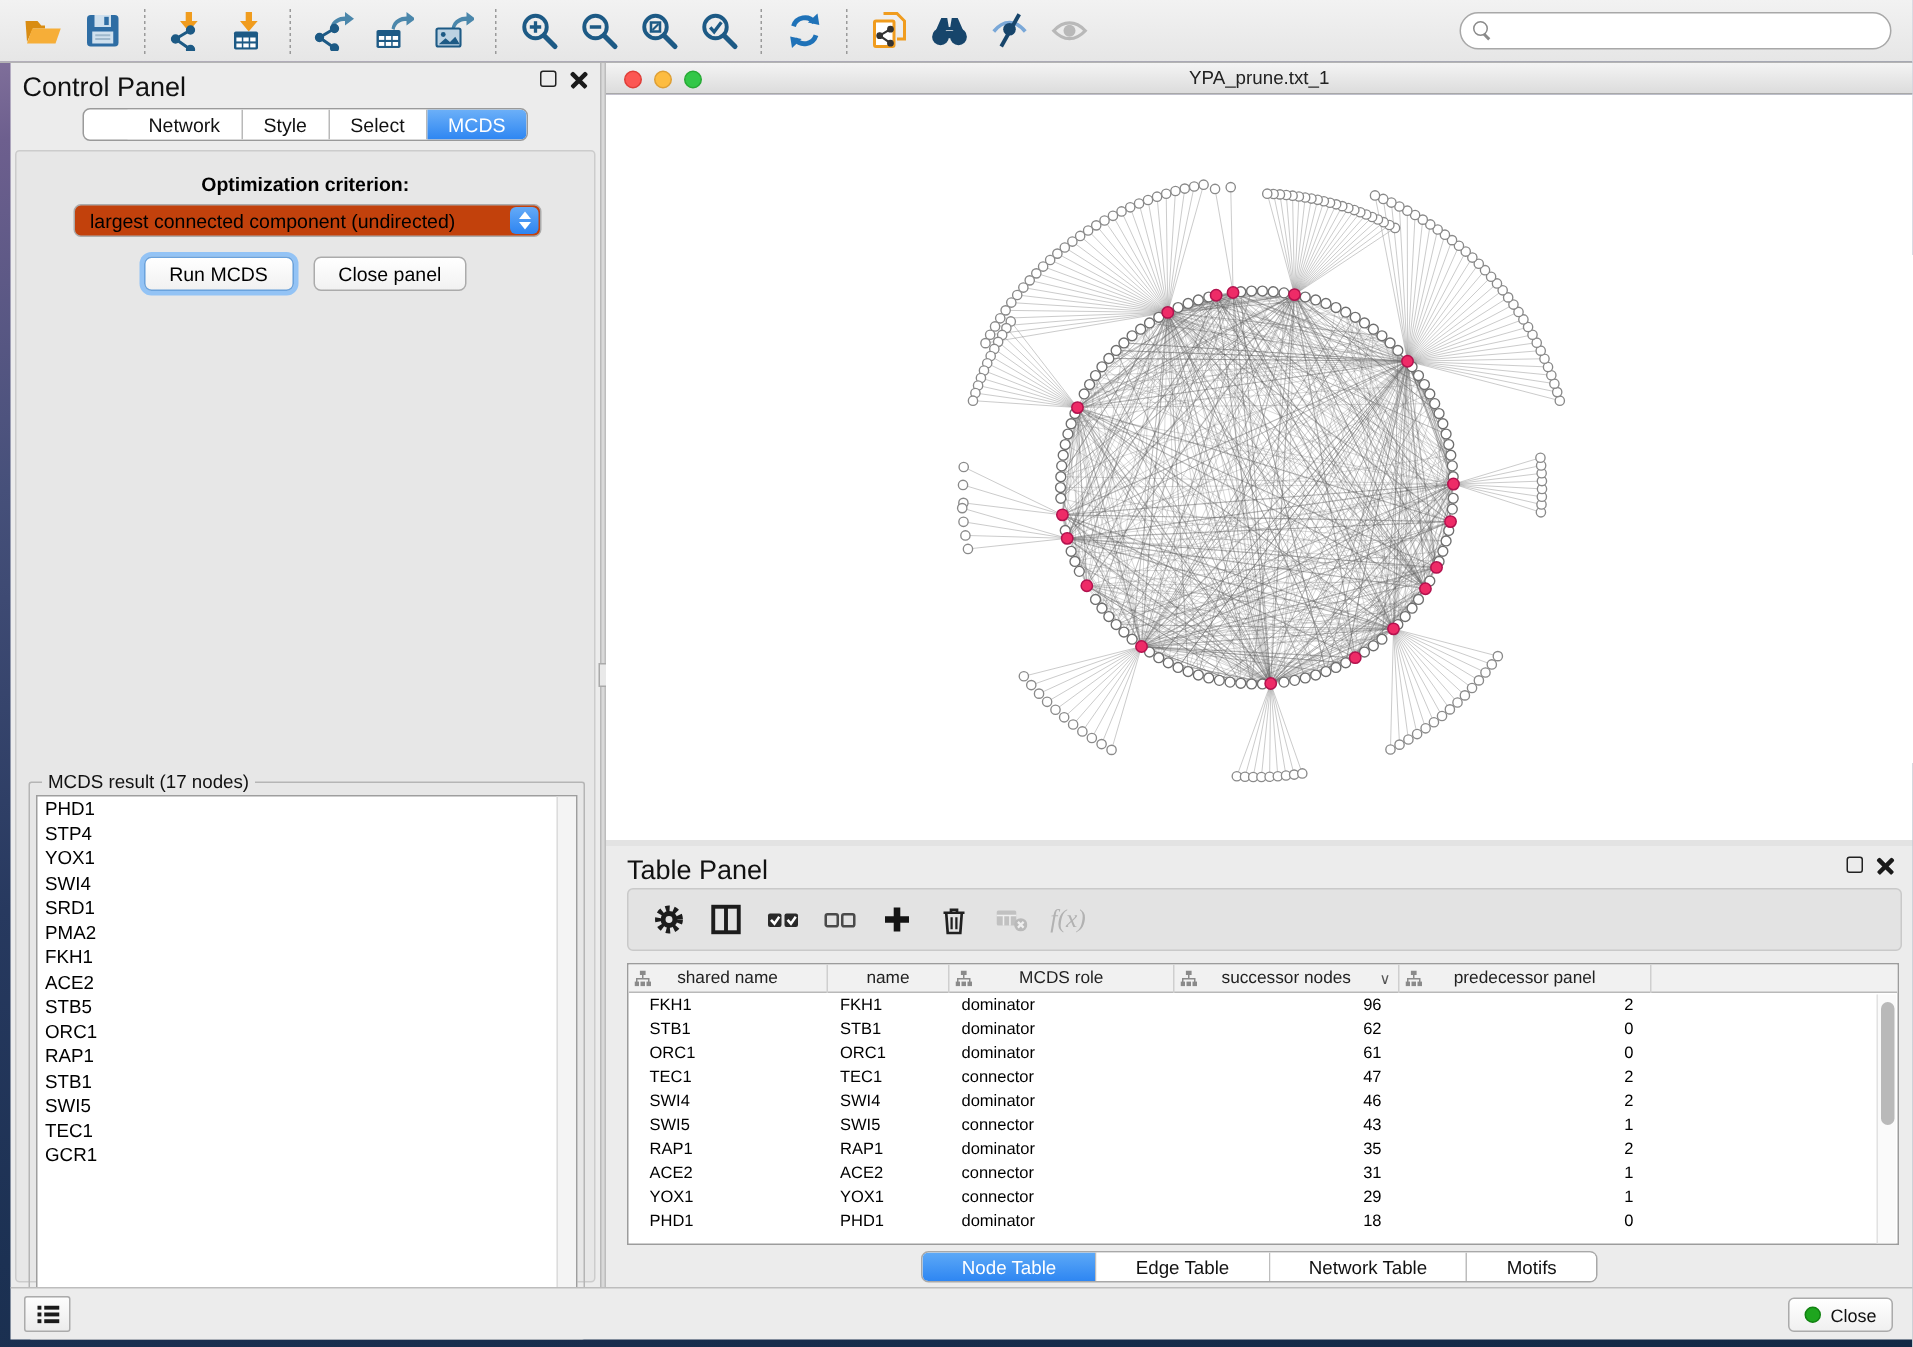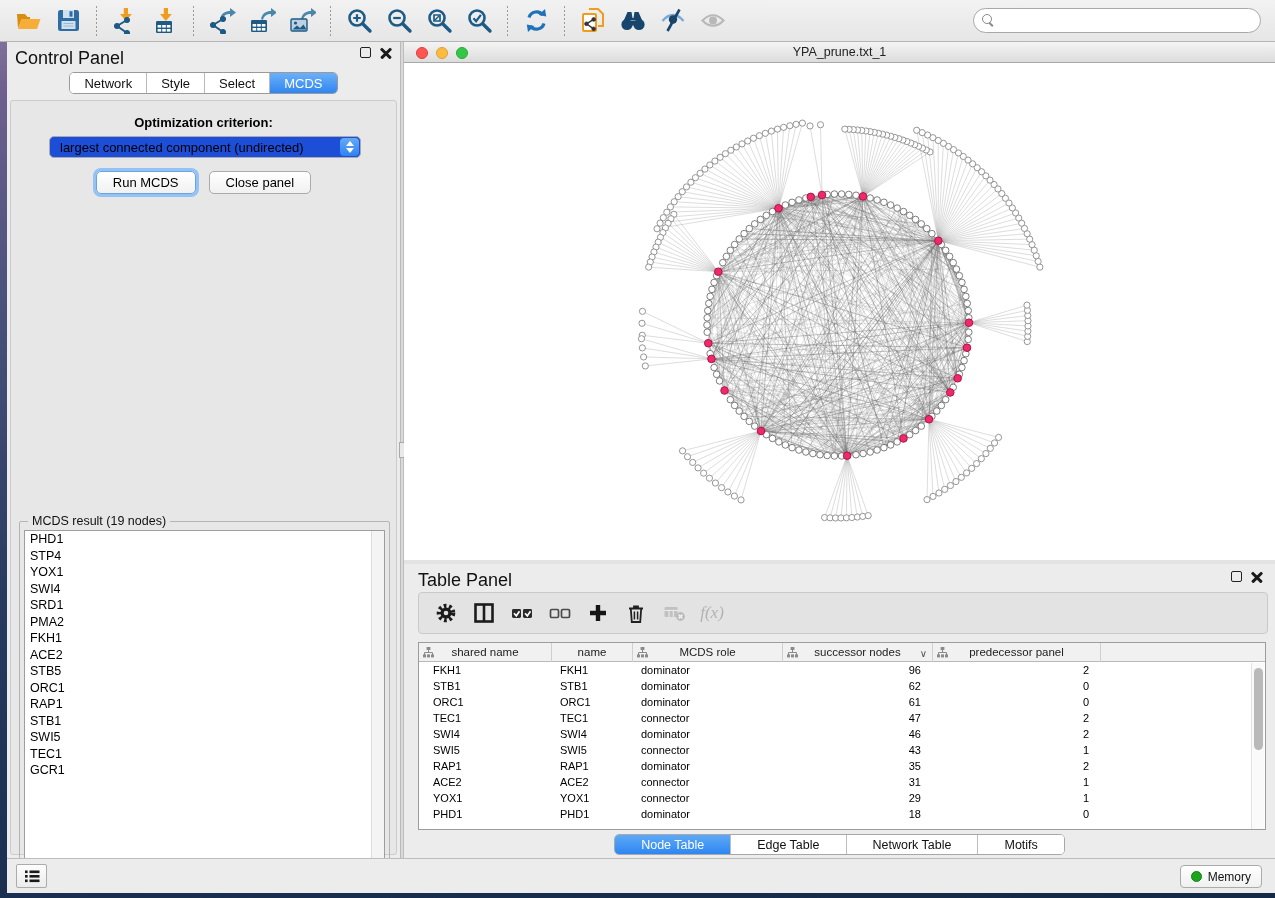--- a/index.html
+++ b/index.html
@@ -36,32 +36,32 @@
   .panel-title { position:absolute; left:8px; top:6px; font-size:18px; color:#111; }
   .panel-btns { position:absolute; right:8px; top:5px; display:flex; gap:9px; }
   .float-ic { width:11px; height:11px; border:1.6px solid #222; border-radius:2px; }
   .close-ic { position:relative; width:12px; height:12px; }
   .close-ic::before,.close-ic::after { content:""; position:absolute; left:-1px; top:5px;
     width:14px; height:2.6px; background:#1a1a1a; border-radius:1px; }
   .close-ic::before { transform:rotate(45deg); } .close-ic::after { transform:rotate(-45deg); }
 
   .ctab-row { position:absolute; left:0; top:30px; width:100%; display:flex; justify-content:center; }
   .ctab-group { display:flex; border:1px solid #9a9a9a; border-radius:5px; overflow:hidden;
-    background:#fff; height:22px; }
+    background:#fff; height:22px;padding-left:29px; }
   .ctab { padding:0 14px; font-size:13px; line-height:21px; color:#111; background:#fff;
     border-right:1px solid #b9b9b9; cursor:default; }
   .ctab:last-child { border-right:none; }
   .ctab.active { background:linear-gradient(#6cb0f8,#2e86f2); color:#fff; }
 
   .cp-body { position:absolute; left:3px; top:58px; width:387px; height:755px;
     background:#e7e7e7; border:1px solid #cccccc; border-radius:3px; }
   .opt-label { position:absolute; left:0; top:14px; width:100%; text-align:center;
     font-size:13px; color:#000;font-weight:bold; }
   .dropdown { position:absolute; left:38px; top:35px; width:312px; height:22px;
-    background:#1d4ed8; border:1px solid #ababab; border-radius:5px; }
+    background:#c2410c; border:1px solid #ababab; border-radius:5px; }
   .dropdown .dval { position:absolute; left:10px; top:3px; font-size:13px; color:#000; }
   .stepper { position:absolute; right:1px; top:1px; width:19px; height:18px;
     background:linear-gradient(#64aaf7,#2d84f1); border-radius:4px; }
   .stepper::before { content:""; position:absolute; left:5.5px; top:3px;
     border-left:4px solid transparent; border-right:4px solid transparent;
     border-bottom:5px solid #fff; }
   .stepper::after { content:""; position:absolute; left:5.5px; bottom:3px;
     border-left:4px solid transparent; border-right:4px solid transparent;
     border-top:5px solid #fff; }
   .btn-row { position:absolute; left:0; top:70px; width:100%; display:flex;
@@ -348,21 +348,21 @@
       <div class="opt-label">Optimization criterion:</div>
       <div class="dropdown">
         <span class="dval">largest connected component (undirected)</span>
         <span class="stepper"></span>
       </div>
       <div class="btn-row">
         <button class="mac-btn focused">Run MCDS</button>
         <button class="mac-btn">Close panel</button>
       </div>
       <div class="fieldset">
-        <span class="fieldset-legend">MCDS result (19 nodes)</span>
+        <span class="fieldset-legend">MCDS result (17 nodes)</span>
         <div class="mcds-list" id="mcds-list">
           <div class="mcds-scroll"></div>
         <div class="mcds-item">PHD1</div>
             <div class="mcds-item">STP4</div>
             <div class="mcds-item">YOX1</div>
             <div class="mcds-item">SWI4</div>
             <div class="mcds-item">SRD1</div>
             <div class="mcds-item">PMA2</div>
             <div class="mcds-item">FKH1</div>
             <div class="mcds-item">ACE2</div>
@@ -1669,17 +1669,17 @@
             <rect x="8.5" y="5.5" width="10" height="2.6"></rect>
           <rect x="4" y="10" width="2.6" height="2.6"></rect>
             <rect x="8.5" y="10" width="10" height="2.6"></rect>
           <rect x="4" y="14.5" width="2.6" height="2.6"></rect>
             <rect x="8.5" y="14.5" width="10" height="2.6"></rect>
         </g>
       </svg>
     </div>
     <div class="memory-btn">
       <span class="mem-dot"></span>
-      <span>Memory</span>
+      <span>Close</span>
     </div>
   </div>
 
 </div>
 
 </body></html>

